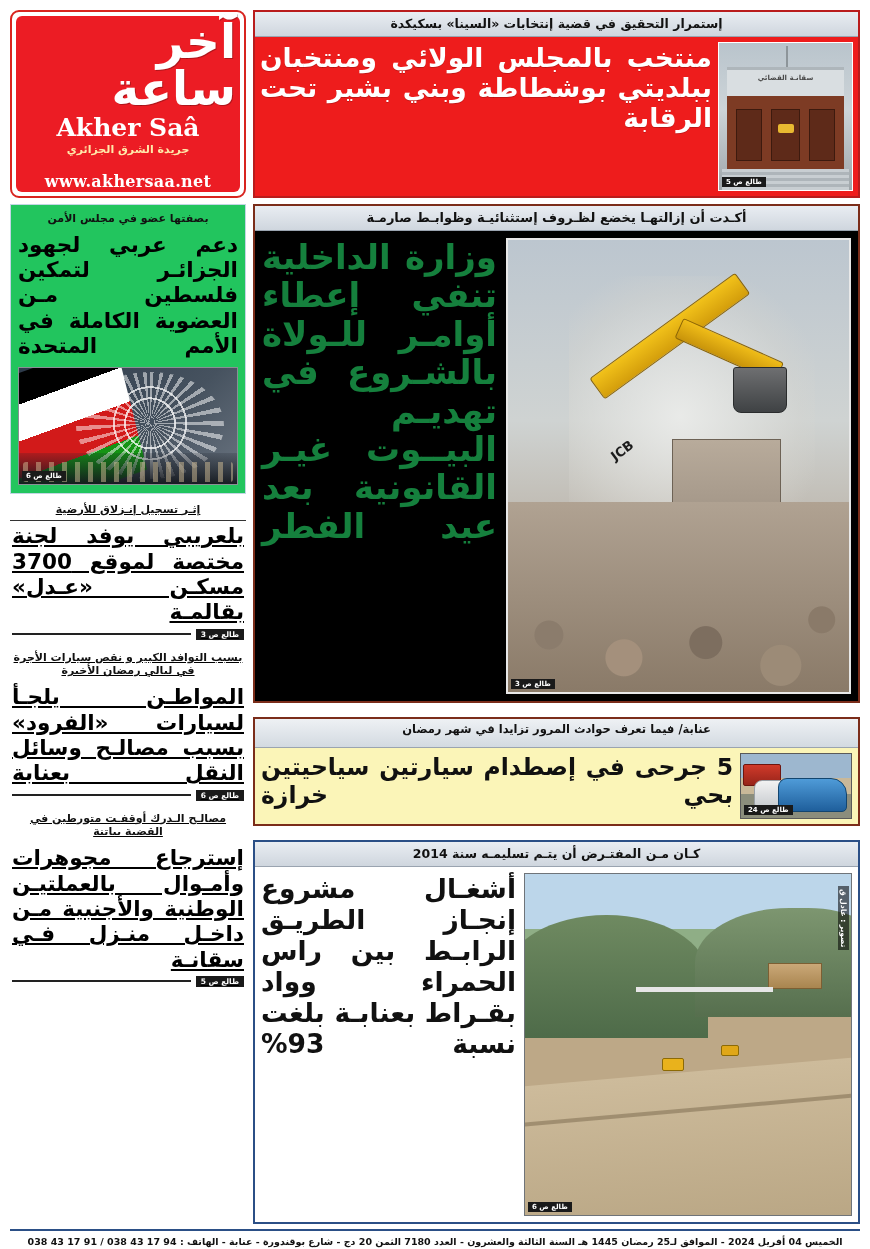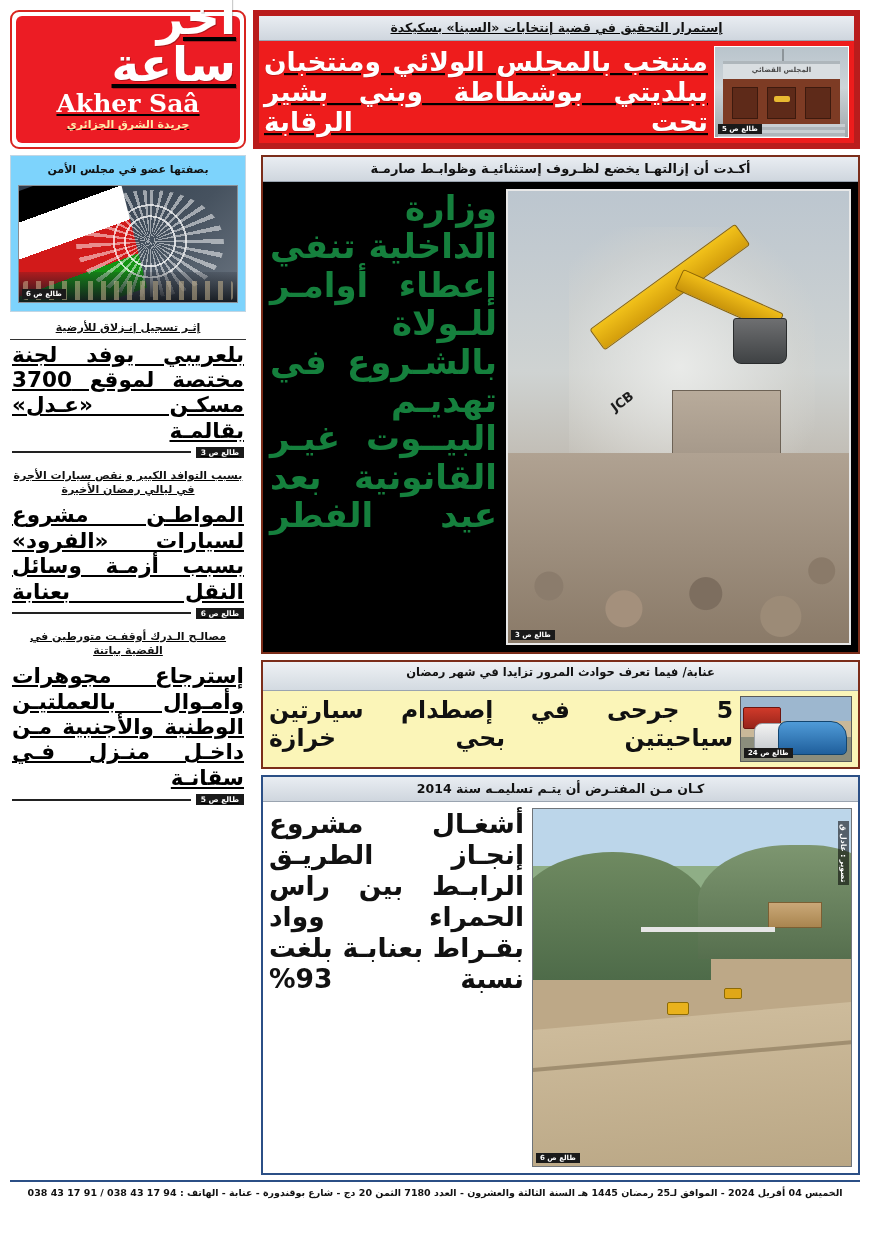--- a/index.html
+++ b/index.html
@@ -22,21 +22,21 @@
   }
   .photo { position: relative; overflow: hidden; background: #9aa3ab; }
   .badge {
     position: absolute; bottom: 3px; right: 3px;
     background: #1a1a1a; color: #fff; font-size: 7px; font-weight: bold;
     padding: 1px 4px; letter-spacing: -0.2px; white-space: nowrap; z-index: 4;
   }
   .badge.left { right: auto; left: 3px; }
 
   
-  .topstrip { display: flex; flex-direction: row-reverse; gap: 7px; height: 139px; text-decoration: underline; }
+  .topstrip { display: flex; flex-direction: row-reverse; gap: 7px; height: 188px; }
 
   .masthead {
     width: 236px; flex: 0 0 236px;
     border: 2px solid #d8241f; border-radius: 9px;
     background: #fff; padding: 4px;
   }
   .masthead-inner {
     height: 100%; background: #ec1c24; border-radius: 6px;
     display: flex; flex-direction: column; align-items: center; justify-content: center;
     padding: 6px 4px 5px;
@@ -48,21 +48,21 @@
   .mast-lat {
     color: #fff; font-family: "DejaVu Serif", "Liberation Serif", serif;
     font-size: 25px; font-weight: bold; line-height: 1.1; margin-bottom: 1px;
   }
   .mast-sub { color: #ffe9aa; font-size: 11px; font-weight: bold; margin-bottom: 16px; text-align: right; }
   .mast-url {
     color: #fff; font-family: "DejaVu Serif", "Liberation Serif", serif;
     font-size: 16px; font-weight: bold; letter-spacing: .3px;
   }
 
-  .lead-top { flex: 1; display: flex; flex-direction: column; border: 6px solid #b91c1c; }
+  .lead-top { flex: 1; display: flex; flex-direction: column; border: 2px solid #b91c1c; }
   .lead-top .kicker { font-size: 12.5px; padding: 4px 6px 5px; }
   .lead-top-body { flex: 1; display: flex; flex-direction: row-reverse; background: #ee1c1c; padding: 5px; gap: 6px; }
   .lead-top-text {
     flex: 1; color: #fff; font-weight: bold; font-size: 26.5px; line-height: 1.14;
     text-align: justify; text-align-last: justify; padding-top: 1px;
     text-shadow: 0 1px 0 rgba(0,0,0,.18);
   }
   .lead-top-photo { width: 135px; flex: 0 0 135px; position: relative; border: 1px solid #fff; }
 
   
@@ -88,40 +88,40 @@
     font-size: 11px; font-weight: bold; text-align: center; color: #111;
     line-height: 1.25; padding: 3px 2px 4px;
   }
   .sb-kicker.underline { border-bottom: 1.5px solid #333; display: block; }
   .sb-hl { font-weight: bold; font-size: 21.5px; line-height: 1.18; text-align: justify; text-align-last: justify; color: #000; padding: 2px 2px 4px; }
   .sb-photo { height: 118px; margin: 4px 2px 2px; position: relative; border: 1px solid #8a8f95; }
   .sb-badge-line { display: flex; align-items: center; gap: 5px; padding: 0 2px 3px; }
   .sb-badge-line .bdg { background: #1a1a1a; color: #fff; font-size: 7.5px; font-weight: bold; padding: 1px 5px; white-space: nowrap; }
   .sb-badge-line .ln { flex: 1; border-top: 2px solid #222; }
 
-  .sb-top { background: #7dd3fc; padding: 4px 5px 6px; border: 1px solid #c2d6e4; }
+  .sb-top { background: #22c55e; padding: 4px 5px 6px; border: 1px solid #c2d6e4; }
 
   
   .unphoto { position: absolute; inset: 0; background: linear-gradient(135deg,#2d3a4a 0%, #46525f 60%, #6a7480 100%); overflow: hidden; }
   .un-flag { position: absolute; left: -5%; top: -8%; width: 58%; height: 116%;
     background: linear-gradient(180deg,#000 0 22%, #fff 22% 48%, #d21a1a 48% 74%, #149414 74% 100%);
     transform: rotate(-14deg) skewY(-6deg); }
   .un-emblem { position: absolute; right: 6%; top: 4%; width: 68%; height: 92%; opacity: .92;
     background:
       radial-gradient(circle at 50% 48%, transparent 0 26%, rgba(255,255,255,.85) 26% 28%, transparent 28% 38%, rgba(255,255,255,.8) 38% 40%, transparent 40%),
       repeating-conic-gradient(from 0deg at 50% 48%, rgba(255,255,255,.55) 0deg 4deg, transparent 4deg 11deg);
     border-radius: 50%; }
   .un-crowd { position: absolute; left: 0; right: 0; bottom: 0; height: 26%;
     background: linear-gradient(180deg, rgba(30,35,45,.2), rgba(20,24,30,.95));
   }
   .un-crowd::after { content:""; position: absolute; inset: 30% 2% 6% 2%;
     background: repeating-linear-gradient(90deg, rgba(210,190,150,.5) 0 5px, transparent 5px 13px); border-radius: 3px; }
 
   
-  .leftcol { flex: 1; display: flex; flex-direction: column; gap: 6px; margin-left: 8px; }
+  .leftcol { flex: 1; display: flex; flex-direction: column; gap: 14px; }
 
   
   .lead2 { border: 2px solid #7b2d1a; background: #000; }
   .lead2 .kicker { font-size: 13px; padding: 4px 8px 5px; }
   .lead2-body { display: flex; flex-direction: row-reverse; padding: 7px; gap: 9px; height: 470px; }
   .lead2-text { flex: 1; color: #15803d; font-weight: bold; font-size: 34px; line-height: 1.13;
     text-align: justify; text-align-last: justify; }
   .lead2-photo { width: 345px; flex: 0 0 345px; position: relative; border: 2px solid #e8e8e8; }
 
   
@@ -220,21 +220,21 @@
     </div>
 
     <div class="lead-top">
       <div class="kicker">إستمرار التحقيق في قضية إنتخابات «السينا» بسكيكدة</div>
       <div class="lead-top-body">
         <div class="lead-top-text">منتخب بالمجلس الولائي ومنتخبان ببلديتي بوشطاطة وبني بشير تحت الرقابة</div>
         <div class="lead-top-photo photo">
           <div class="court">
             <div class="court-pole"></div>
             <div class="court-roof"></div>
-            <div class="court-label">المجلس القضائي</div>
+            <div class="court-label">سقانـة القضائي</div>
             <div class="court-body">
               <div class="court-door" style="right:8%;width:22%"></div>
               <div class="court-door" style="left:38%;width:24%"></div>
               <div class="court-door" style="left:8%;width:22%"></div>
               <div class="court-scale"></div>
             </div>
             <div class="court-steps"></div>
           </div>
           <div class="badge left">طالع ص 5</div>
         </div>
@@ -242,20 +242,21 @@
     </div>
 
   </div>
 
   <div class="main">
 
     <div class="sidebar">
 
       <div class="sb-top">
         <div class="sb-kicker">بصفتها عضو في مجلس الأمن</div>
+        <div class="sb-hl">دعم عربي لجهود الجزائـر لتمكين فلسطين مـن العضوية الكاملة في الأمم المتحدة</div>
         <div class="sb-photo photo">
           <div class="unphoto">
             <div class="un-flag"></div>
             <div class="un-emblem"></div>
             <div class="un-crowd"></div>
           </div>
           <div class="badge left">طالع ص 6</div>
         </div>
       </div>
 
@@ -263,21 +264,21 @@
         <div class="sb-kicker underline">إثـر تسجيل إنـزلاق للأرضية</div>
         <div class="sb-hl">بلعريبي يوفد لجنة مختصة لموقع 3700 مسكـن «عـدل» بقالمـة</div>
         <div class="sb-badge-line">
           <span class="bdg">طالع ص 3</span>
           <span class="ln"></span>
         </div>
       </div>
 
       <div class="sb-block">
         <div class="sb-kicker">بسبب التوافد الكبير و نقص سيارات الأجرة في ليالي رمضان الأخيرة</div>
-        <div class="sb-hl">المواطـن مشروع لسيارات «الفرود» بسبب أزمـة وسائل النقل بعنابة</div>
+        <div class="sb-hl">المواطـن يلجـأ لسيارات «الفرود» بسبب مصالـح وسائل النقل بعنابة</div>
         <div class="sb-badge-line">
           <span class="bdg">طالع ص 6</span>
           <span class="ln"></span>
         </div>
       </div>
 
       <div class="sb-block">
         <div class="sb-kicker">مصالـح الـدرك أوقفـت متورطين في القضية بباتنة</div>
         <div class="sb-hl">إسترجاع مجوهرات وأمـوال بالعملتيـن الوطنية والأجنبية مـن داخـل منـزل فـي سقانـة</div>
         <div class="sb-badge-line">

